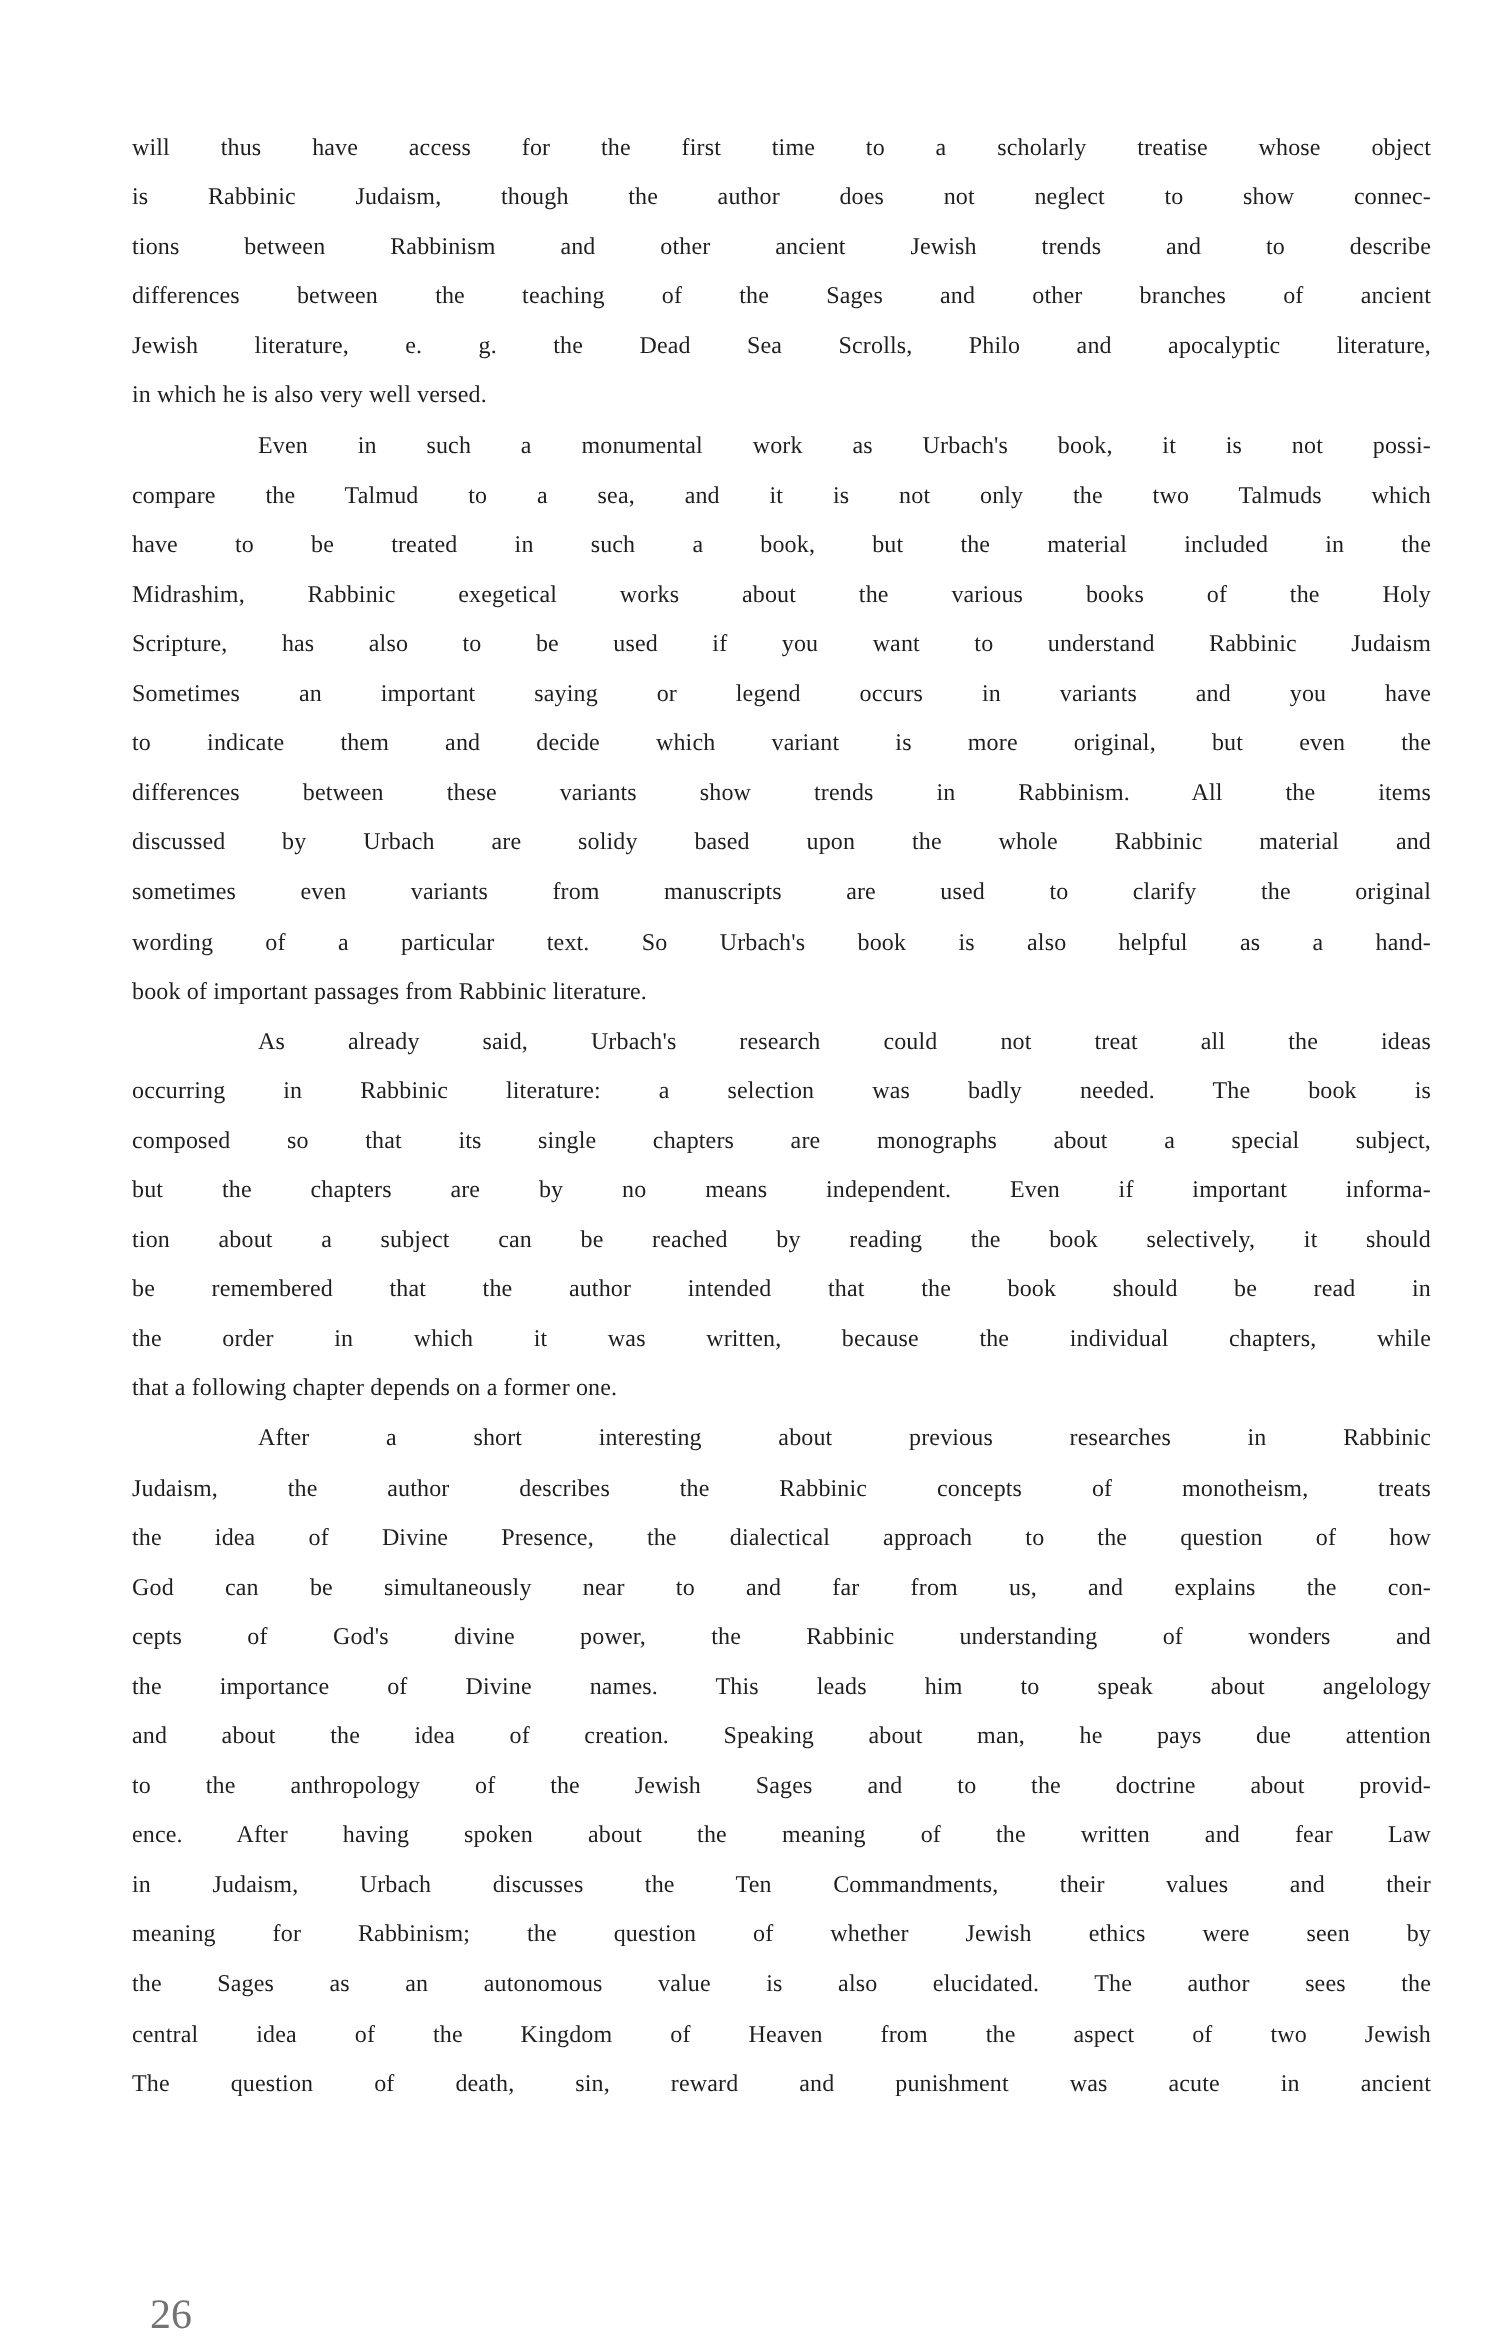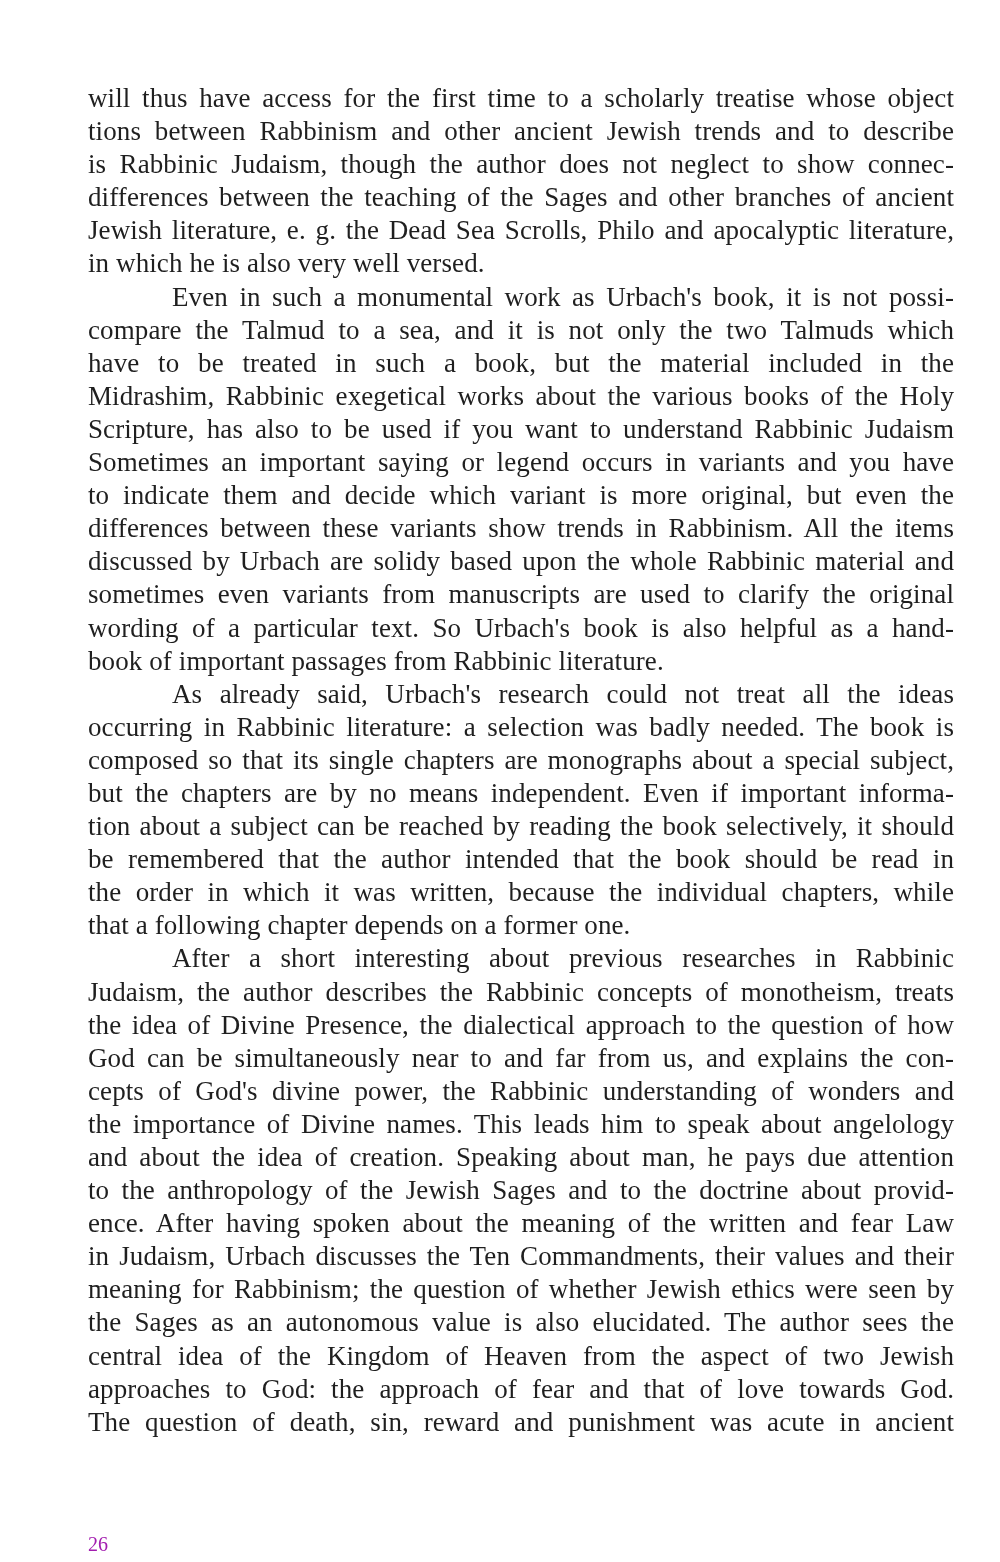--- a/index.html
+++ b/index.html
@@ -18,51 +18,51 @@
   .page {
     position: absolute;
     left: 88px;
     top: 82px;
     width: 866px;
   }
   .line {
     display: block;
     height: 33.1px;
     line-height: 33.1px;
-    font-size: 27px;
+    font-size: 16px;
     text-align: justify;
     text-align-last: justify;
     white-space: nowrap;
     letter-spacing: 0.1px;
   }
   .line.last {
     text-align-last: left;
   }
   .line.indent {
     padding-left: 84px;
   }
   .page-number {
     position: absolute;
-    left: 88px;
+    left: 100px;
     top: 1530px;
-    font-size: 20px;
+    font-size: 28px;
     line-height: 28px;
     font-family: "Liberation Serif", "DejaVu Serif", serif;
-    color: #a21caf;
+    color: #737373;
   }
 </style>
 </head>
 <body>
 
 <div class="page">
 
   <div>
     <span class="line">will thus have access for the first time to a scholarly treatise whose object</span>
+    <span class="line">is Rabbinic Judaism, though the author does not neglect to show connec-</span>
     <span class="line">tions between Rabbinism and other ancient Jewish trends and to describe</span>
-    <span class="line">is Rabbinic Judaism, though the author does not neglect to show connec-</span>
     <span class="line">differences between the teaching of the Sages and other branches of ancient</span>
     <span class="line">Jewish literature, e. g. the Dead Sea Scrolls, Philo and apocalyptic literature,</span>
     <span class="line last">in which he is also very well versed.</span>
   </div>
 
   <div>
     <span class="line indent">Even in such a monumental work as Urbach's book, it is not possi-</span>
     <span class="line">compare the Talmud to a sea, and it is not only the two Talmuds which</span>
     <span class="line">have to be treated in such a book, but the material included in the</span>
     <span class="line">Midrashim, Rabbinic exegetical works about the various books of the Holy</span>
@@ -94,19 +94,18 @@
     <span class="line">God can be simultaneously near to and far from us, and explains the con-</span>
     <span class="line">cepts of God's divine power, the Rabbinic understanding of wonders and</span>
     <span class="line">the importance of Divine names. This leads him to speak about angelology</span>
     <span class="line">and about the idea of creation. Speaking about man, he pays due attention</span>
     <span class="line">to the anthropology of the Jewish Sages and to the doctrine about provid-</span>
     <span class="line">ence. After having spoken about the meaning of the written and fear Law</span>
     <span class="line">in Judaism, Urbach discusses the Ten Commandments, their values and their</span>
     <span class="line">meaning for Rabbinism; the question of whether Jewish ethics were seen by</span>
     <span class="line">the Sages as an autonomous value is also elucidated. The author sees the</span>
     <span class="line">central idea of the Kingdom of Heaven from the aspect of two Jewish</span>
-    <span class="line">approaches to God: the approach of fear and that of love towards God.</span>
     <span class="line">The question of death, sin, reward and punishment was acute in ancient</span>
   </div>
 
 </div>
 
 <div class="page-number">26</div>
 
 </body></html>

